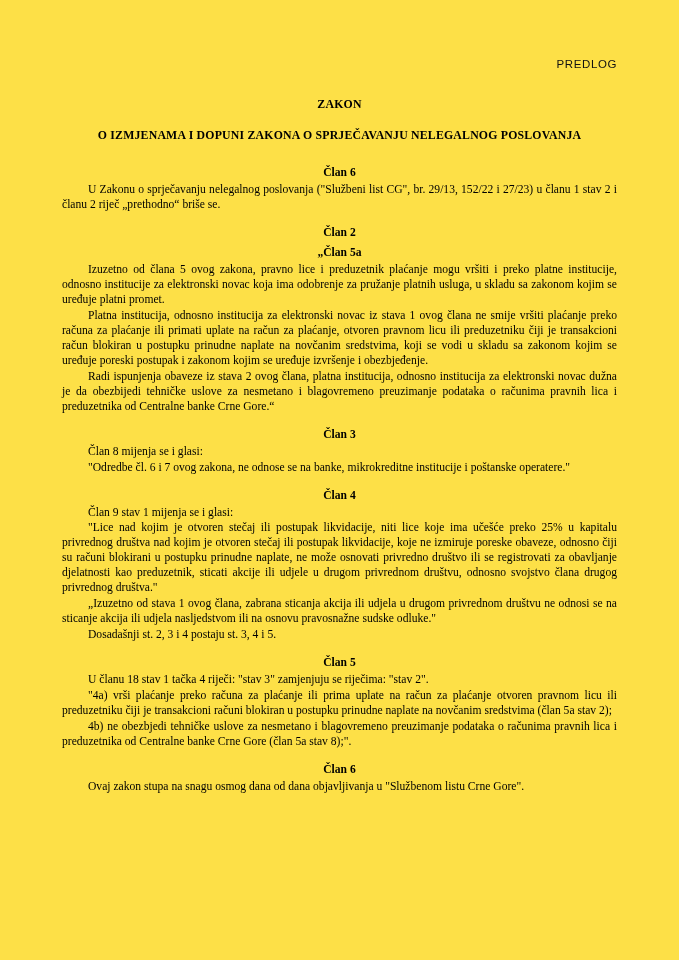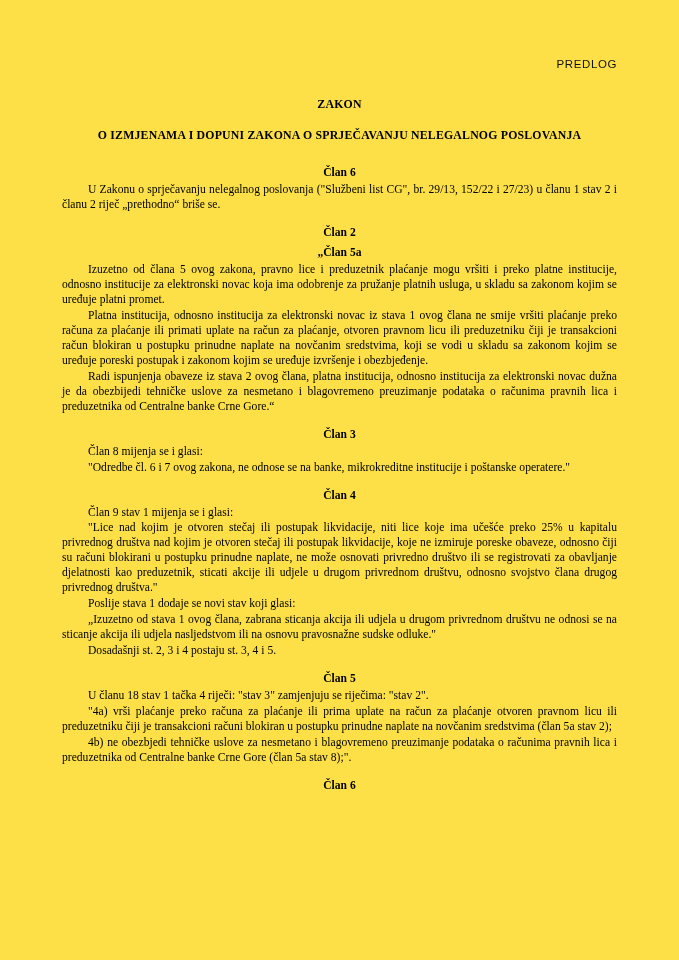--- a/index.html
+++ b/index.html
@@ -91,24 +91,24 @@
   <p class="body-text">Platna institucija, odnosno institucija za elektronski novac iz stava 1 ovog člana ne smije vršiti plaćanje preko računa za plaćanje ili primati uplate na račun za plaćanje, otvoren pravnom licu ili preduzetniku čiji je transakcioni račun blokiran u postupku prinudne naplate na novčanim sredstvima, koji se vodi u skladu sa zakonom kojim se uređuje poreski postupak i zakonom kojim se uređuje izvršenje i obezbjeđenje.</p>
   <p class="body-text">Radi ispunjenja obaveze iz stava 2 ovog člana, platna institucija, odnosno institucija za elektronski novac dužna je da obezbijedi tehničke uslove za nesmetano i blagovremeno preuzimanje podataka o računima pravnih lica i preduzetnika od Centralne banke Crne Gore.“</p>
 
   <div class="article-head">Član 3</div>
   <p class="body-text">Član 8 mijenja se i glasi:</p>
   <p class="body-text">"Odredbe čl. 6 i 7 ovog zakona, ne odnose se na banke, mikrokreditne institucije i poštanske operatere."</p>
 
   <div class="article-head">Član 4</div>
   <p class="body-text">Član 9 stav 1 mijenja se i glasi:</p>
   <p class="body-text">"Lice nad kojim je otvoren stečaj ili postupak likvidacije, niti lice koje ima učešće preko 25% u kapitalu privrednog društva nad kojim je otvoren stečaj ili postupak likvidacije, koje ne izmiruje poreske obaveze, odnosno čiji su računi blokirani u postupku prinudne naplate, ne može osnovati privredno društvo ili se registrovati za obavljanje djelatnosti kao preduzetnik, sticati akcije ili udjele u drugom privrednom društvu, odnosno svojstvo člana drugog privrednog društva."</p>
-  <p class="body-text">Poslije stava 1 dodaje se novi stav koji glasi:</p>
   <p class="body-text">„Izuzetno od stava 1 ovog člana, zabrana sticanja akcija ili udjela u drugom privrednom društvu ne odnosi se na sticanje akcija ili udjela nasljedstvom ili na osnovu pravosnažne sudske odluke."</p>
   <p class="body-text">Dosadašnji st. 2, 3 i 4 postaju st. 3, 4 i 5.</p>
 
   <div class="article-head">Član 5</div>
   <p class="body-text">U članu 18 stav 1 tačka 4 riječi: "stav 3" zamjenjuju se riječima: "stav 2".</p>
   <p class="body-text">"4a) vrši plaćanje preko računa za plaćanje ili prima uplate na račun za plaćanje otvoren pravnom licu ili preduzetniku čiji je transakcioni računi blokiran u postupku prinudne naplate na novčanim sredstvima (član 5a stav 2);</p>
   <p class="body-text">4b) ne obezbjedi tehničke uslove za nesmetano i blagovremeno preuzimanje podataka o računima pravnih lica i preduzetnika od Centralne banke Crne Gore (član 5a stav 8);".</p>
 
   <div class="article-head">Član 6</div>
+  <p class="body-text">Ovaj zakon stupa na snagu osmog dana od dana objavljivanja u "Službenom listu Crne Gore".</p>
 
 </div>
 
 </body></html>

